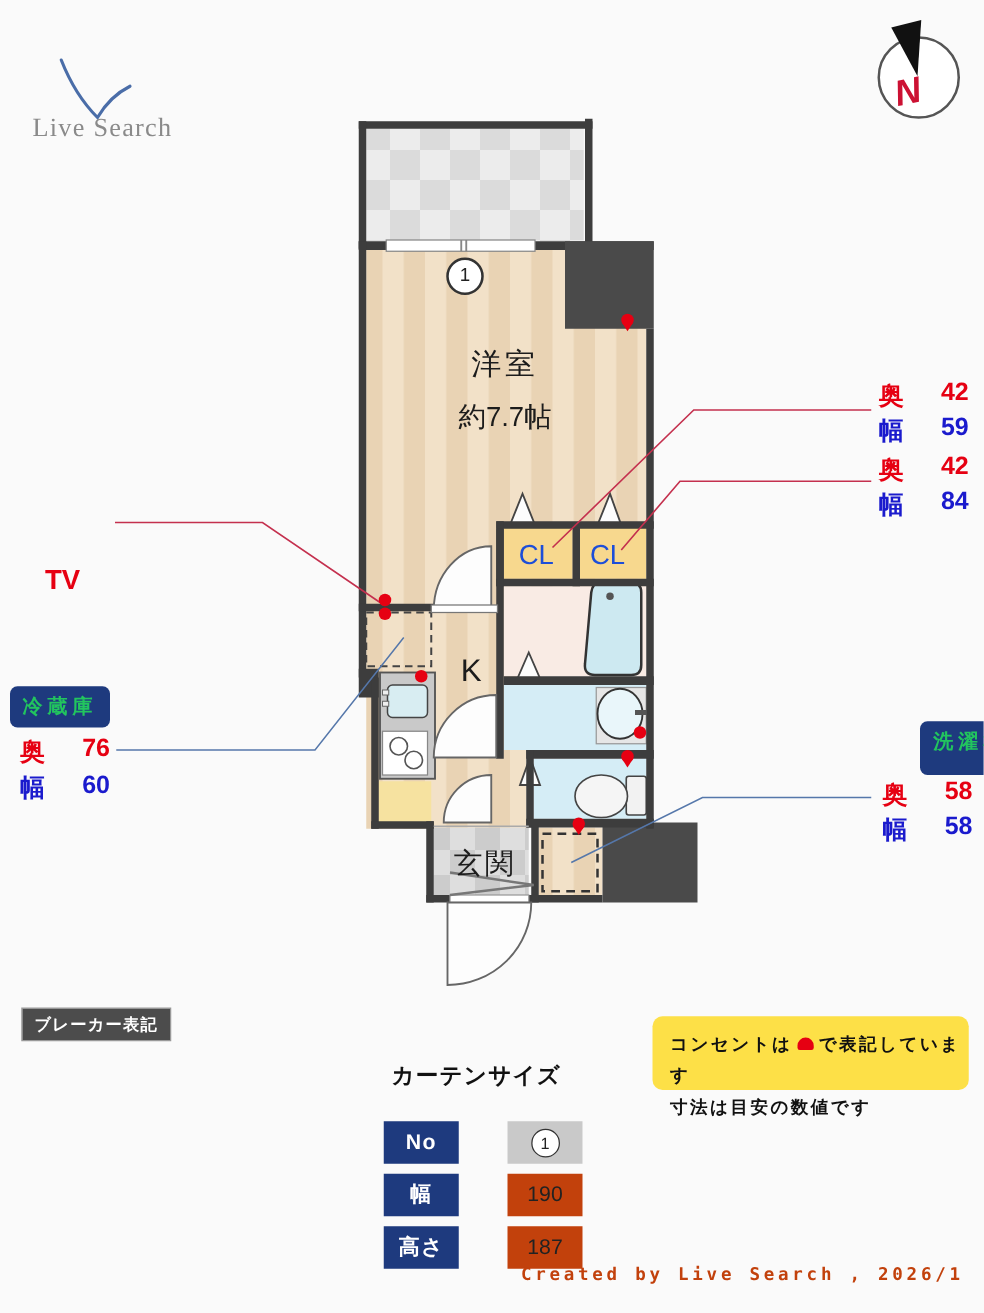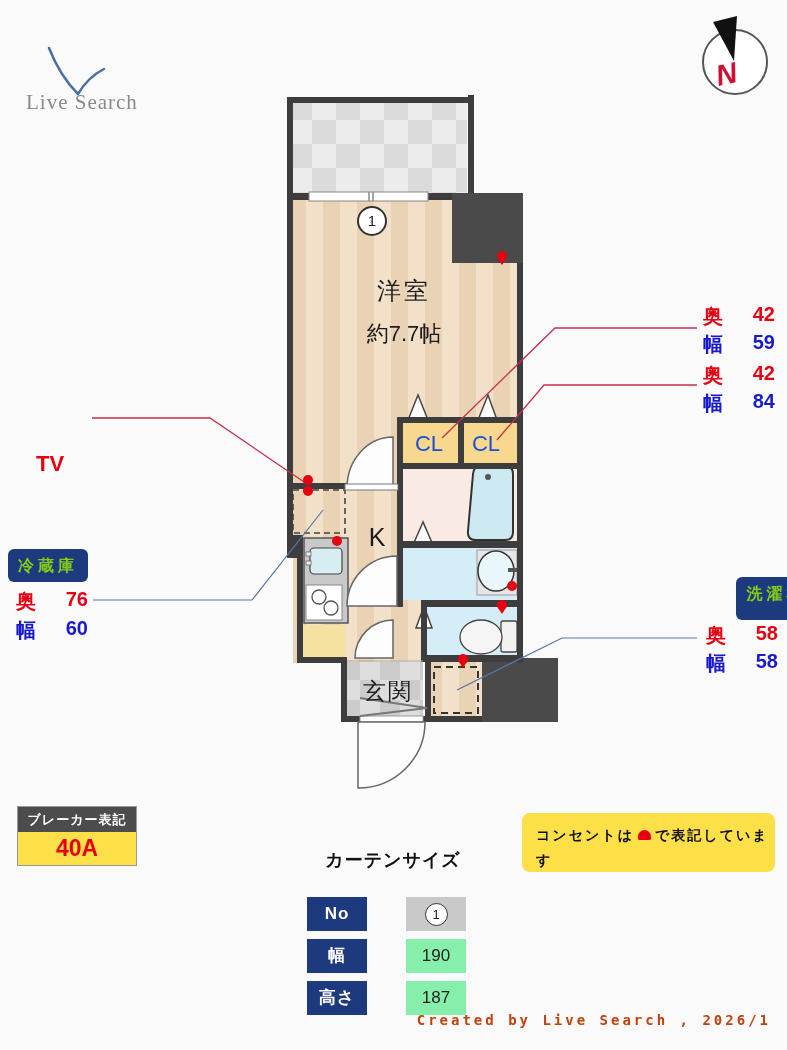--- a/index.html
+++ b/index.html
@@ -20,46 +20,46 @@
   .lbl-cl1{left:429px;top:444px;}
   .lbl-cl2{left:486px;top:444px;}
   .lbl-k{left:377px;top:537px;font-size:25px;}
   .lbl-genkan{left:388px;top:691px;font-size:23px;letter-spacing:2px;}
   .window-num{left:357px;top:206px;width:26px;height:26px;border:2px solid #333;
               border-radius:50%;background:#fff;color:#222;font-size:15px;line-height:26px;
               text-align:center;}
 
   
   .tv-label{left:36px;top:404px;font-size:22px;font-weight:bold;color:#e60012;margin-top:47px;}
-  .badge{background:#1e3a7e;color:#84cc16;border-radius:6px;font-size:16px;font-weight:bold;
+  .badge{background:#1e3a7e;color:#22c55e;border-radius:6px;font-size:16px;font-weight:bold;
          letter-spacing:4px;text-align:center;line-height:33px;}
   .badge-fridge{left:8px;top:549px;width:80px;height:33px;}
   .badge-washer{left:736px;top:577px;width:81px;height:43px;}
   .dim-row{display:flex;width:72px;justify-content:space-between;font-size:20px;
            font-weight:bold;}
   .red{color:#e60012;} .blue{color:#1a1acd;}
   .d-c1a{left:703px;top:303px;} .d-c1b{left:703px;top:331px;}
   .d-c2a{left:703px;top:362px;} .d-c2b{left:703px;top:390px;}
   .d-fra{left:16px;top:588px;}  .d-frb{left:16px;top:617px;}
   .d-waa{left:706px;top:622px;} .d-wab{left:706px;top:650px;}
 
   
-  .breaker{left:17px;top:806px;width:118px;border:1px solid #999;background:#fde047;}
+  .breaker{left:17px;top:806px;width:118px;border:1px solid #999;background:#e5e5e5;}
   .breaker-head{background:#4c4c4c;color:#fff;font-size:13px;font-weight:bold;
                 text-align:center;line-height:25px;letter-spacing:1px;}
   .breaker-val{color:#e60012;font-size:23px;font-weight:bold;text-align:center;
                line-height:33px;}
 
   
-  .curtain-title{left:393px;top:860px;transform:translate(-50%,-50%);font-size:18px;
+  .curtain-title{left:381px;top:860px;transform:translate(-50%,-50%);font-size:18px;
                  font-weight:bold;letter-spacing:1px;color:#111;}
   .ct-label{width:60px;height:34px;background:#1e3a7e;color:#fff;font-size:17px;
             font-weight:bold;text-align:center;line-height:34px;letter-spacing:1px;}
   .ct-value{width:60px;height:34px;font-size:17px;color:#222;text-align:center;
-            line-height:34px;background:#86efac;}
+            line-height:34px;background:#c2410c;}
   .ct-value.first{background:#c9c9c9;}
   .circle-num{display:inline-block;width:21px;height:21px;border:1.5px solid #333;
               border-radius:50%;background:#fff;font-size:13px;line-height:21px;
               vertical-align:middle;}
   .r1{top:897px;} .r2{top:939px;} .r3{top:981px;}
   .cl-col{left:307px;} .cv-col{left:406px;}
 
   
   .notebox{left:522px;top:813px;width:253px;height:59px;background:#fde047;border-radius:8px;
            font-size:14px;font-weight:bold;color:#111;letter-spacing:2px;
@@ -278,32 +278,32 @@
     <span class="red">奥</span>
     <span class="red">58</span>
   </div>
   <div class="abs dim-row d-wab">
     <span class="blue">幅</span>
     <span class="blue">58</span>
   </div>
 
   <div class="abs breaker">
     <div class="breaker-head">ブレーカー表記</div>
-    <div class="breaker-val">40A</div>
   </div>
 
   <div class="abs curtain-title">カーテンサイズ</div>
   <div class="abs ct-label cl-col r1">No</div>
   <div class="abs ct-value cv-col r1 first">
     <span class="circle-num">1</span>
   </div>
   <div class="abs ct-label cl-col r2">幅</div>
   <div class="abs ct-value cv-col r2">190</div>
   <div class="abs ct-label cl-col r3">高さ</div>
   <div class="abs ct-value cv-col r3">187</div>
 
   <div class="abs notebox">
     <div><span>コンセントは</span><span class="dome"></span><span>で表記しています</span></div>
+    <div>寸法は目安の数値です</div>
   </div>
 
   <div class="abs credit">Created by Live Search , 2026/1</div>
 
 </div>
 
 </body></html>

